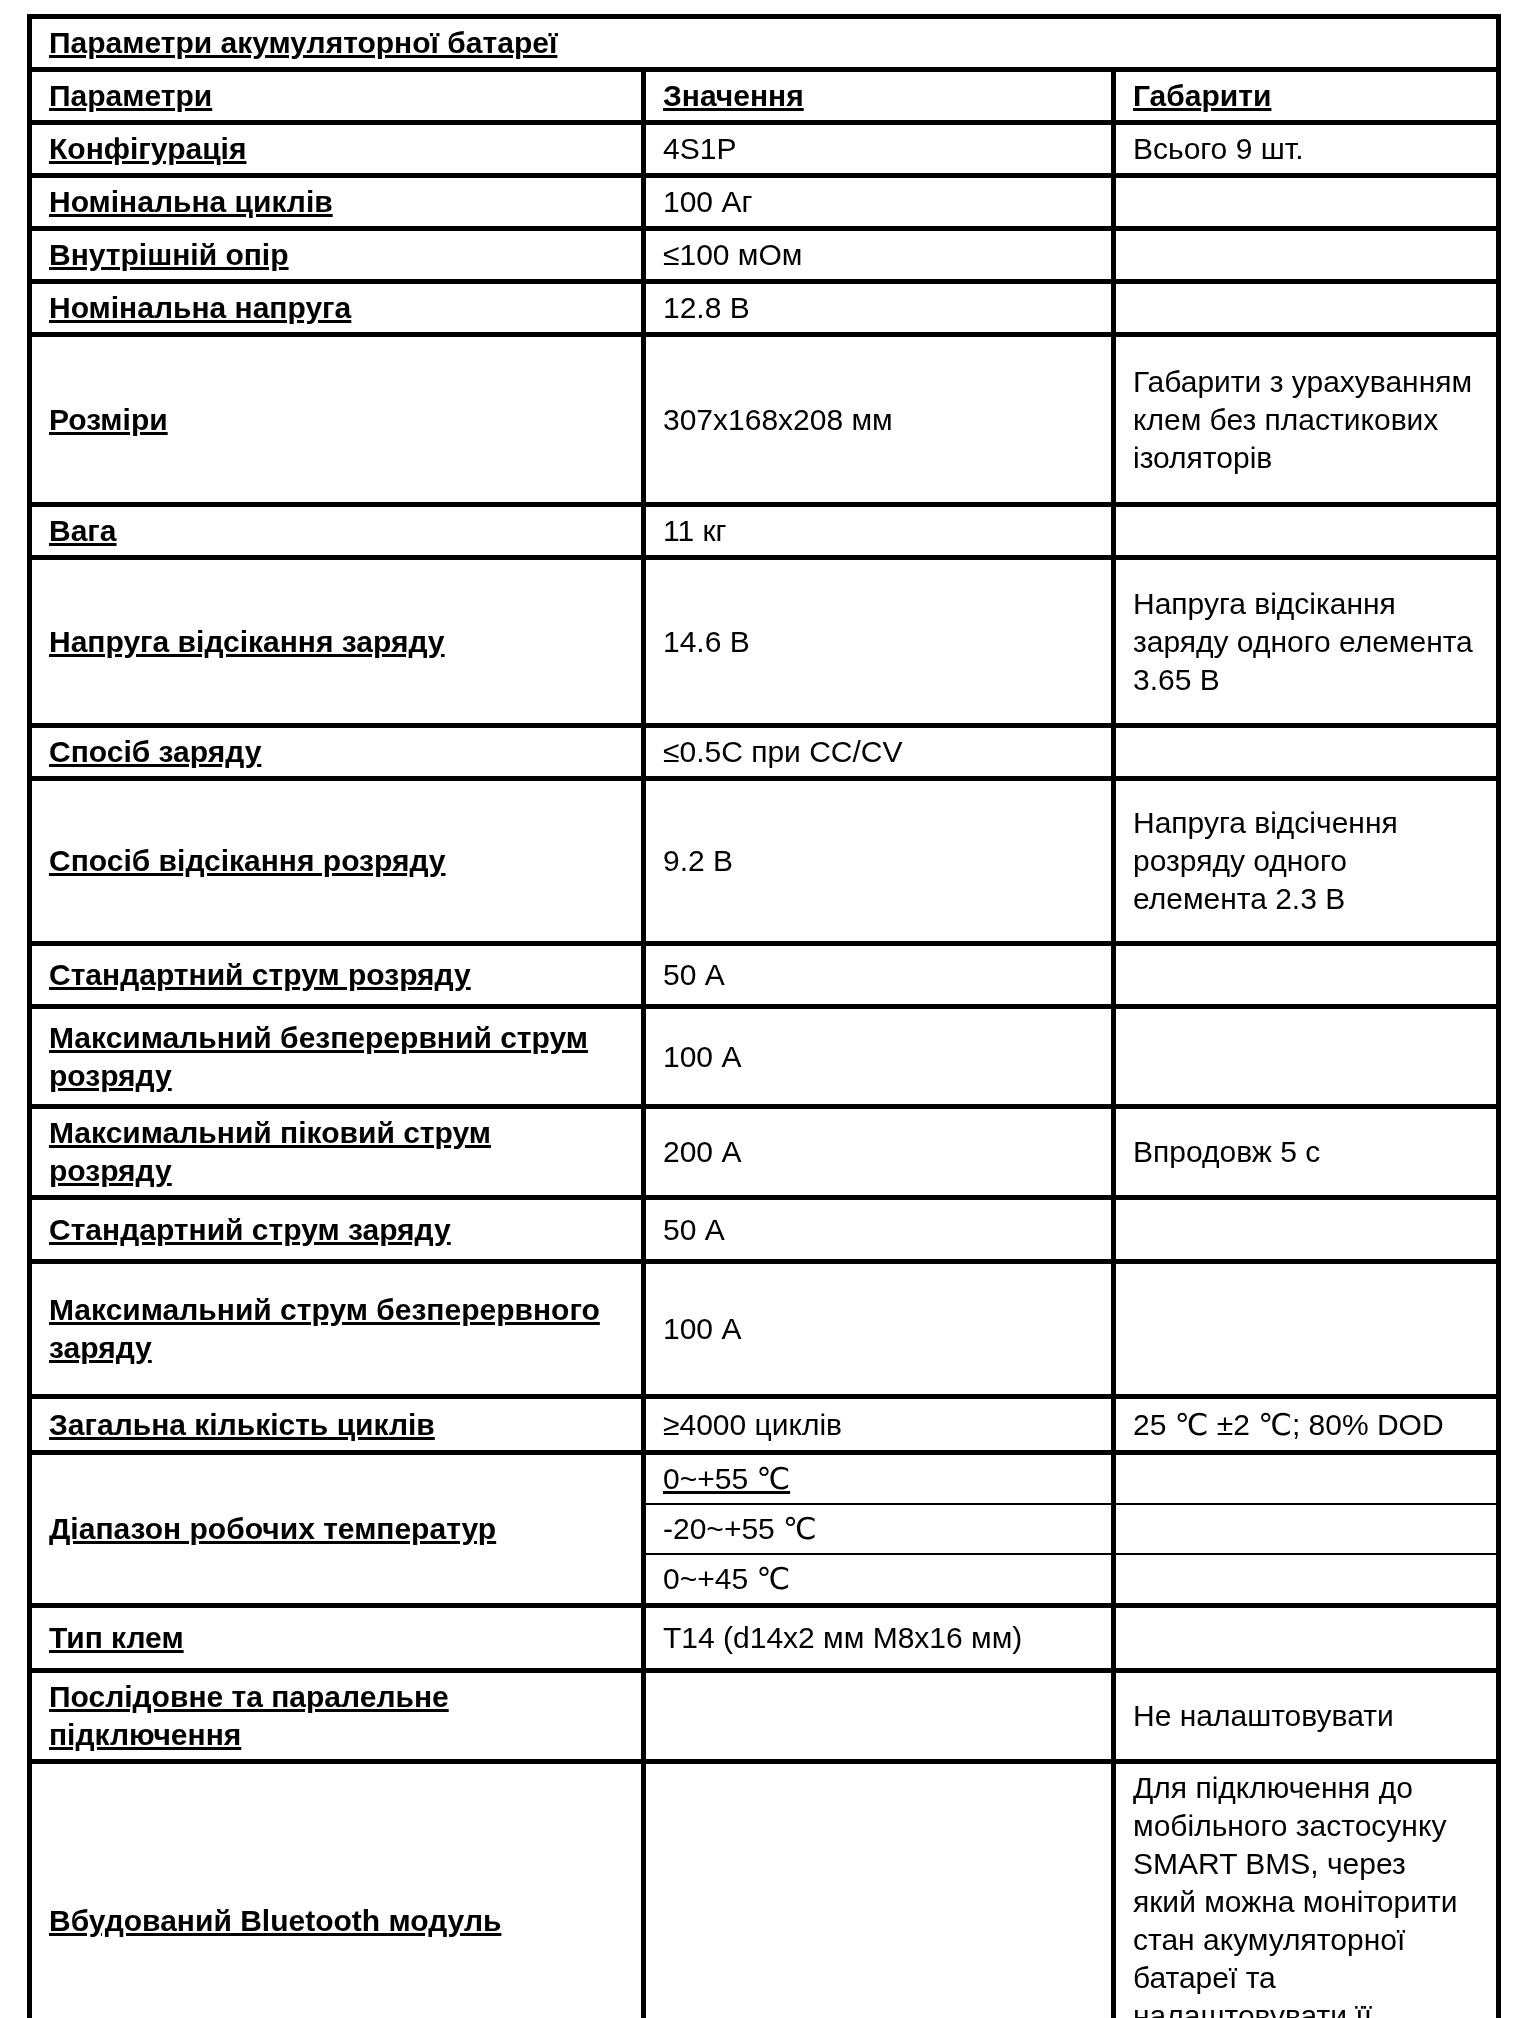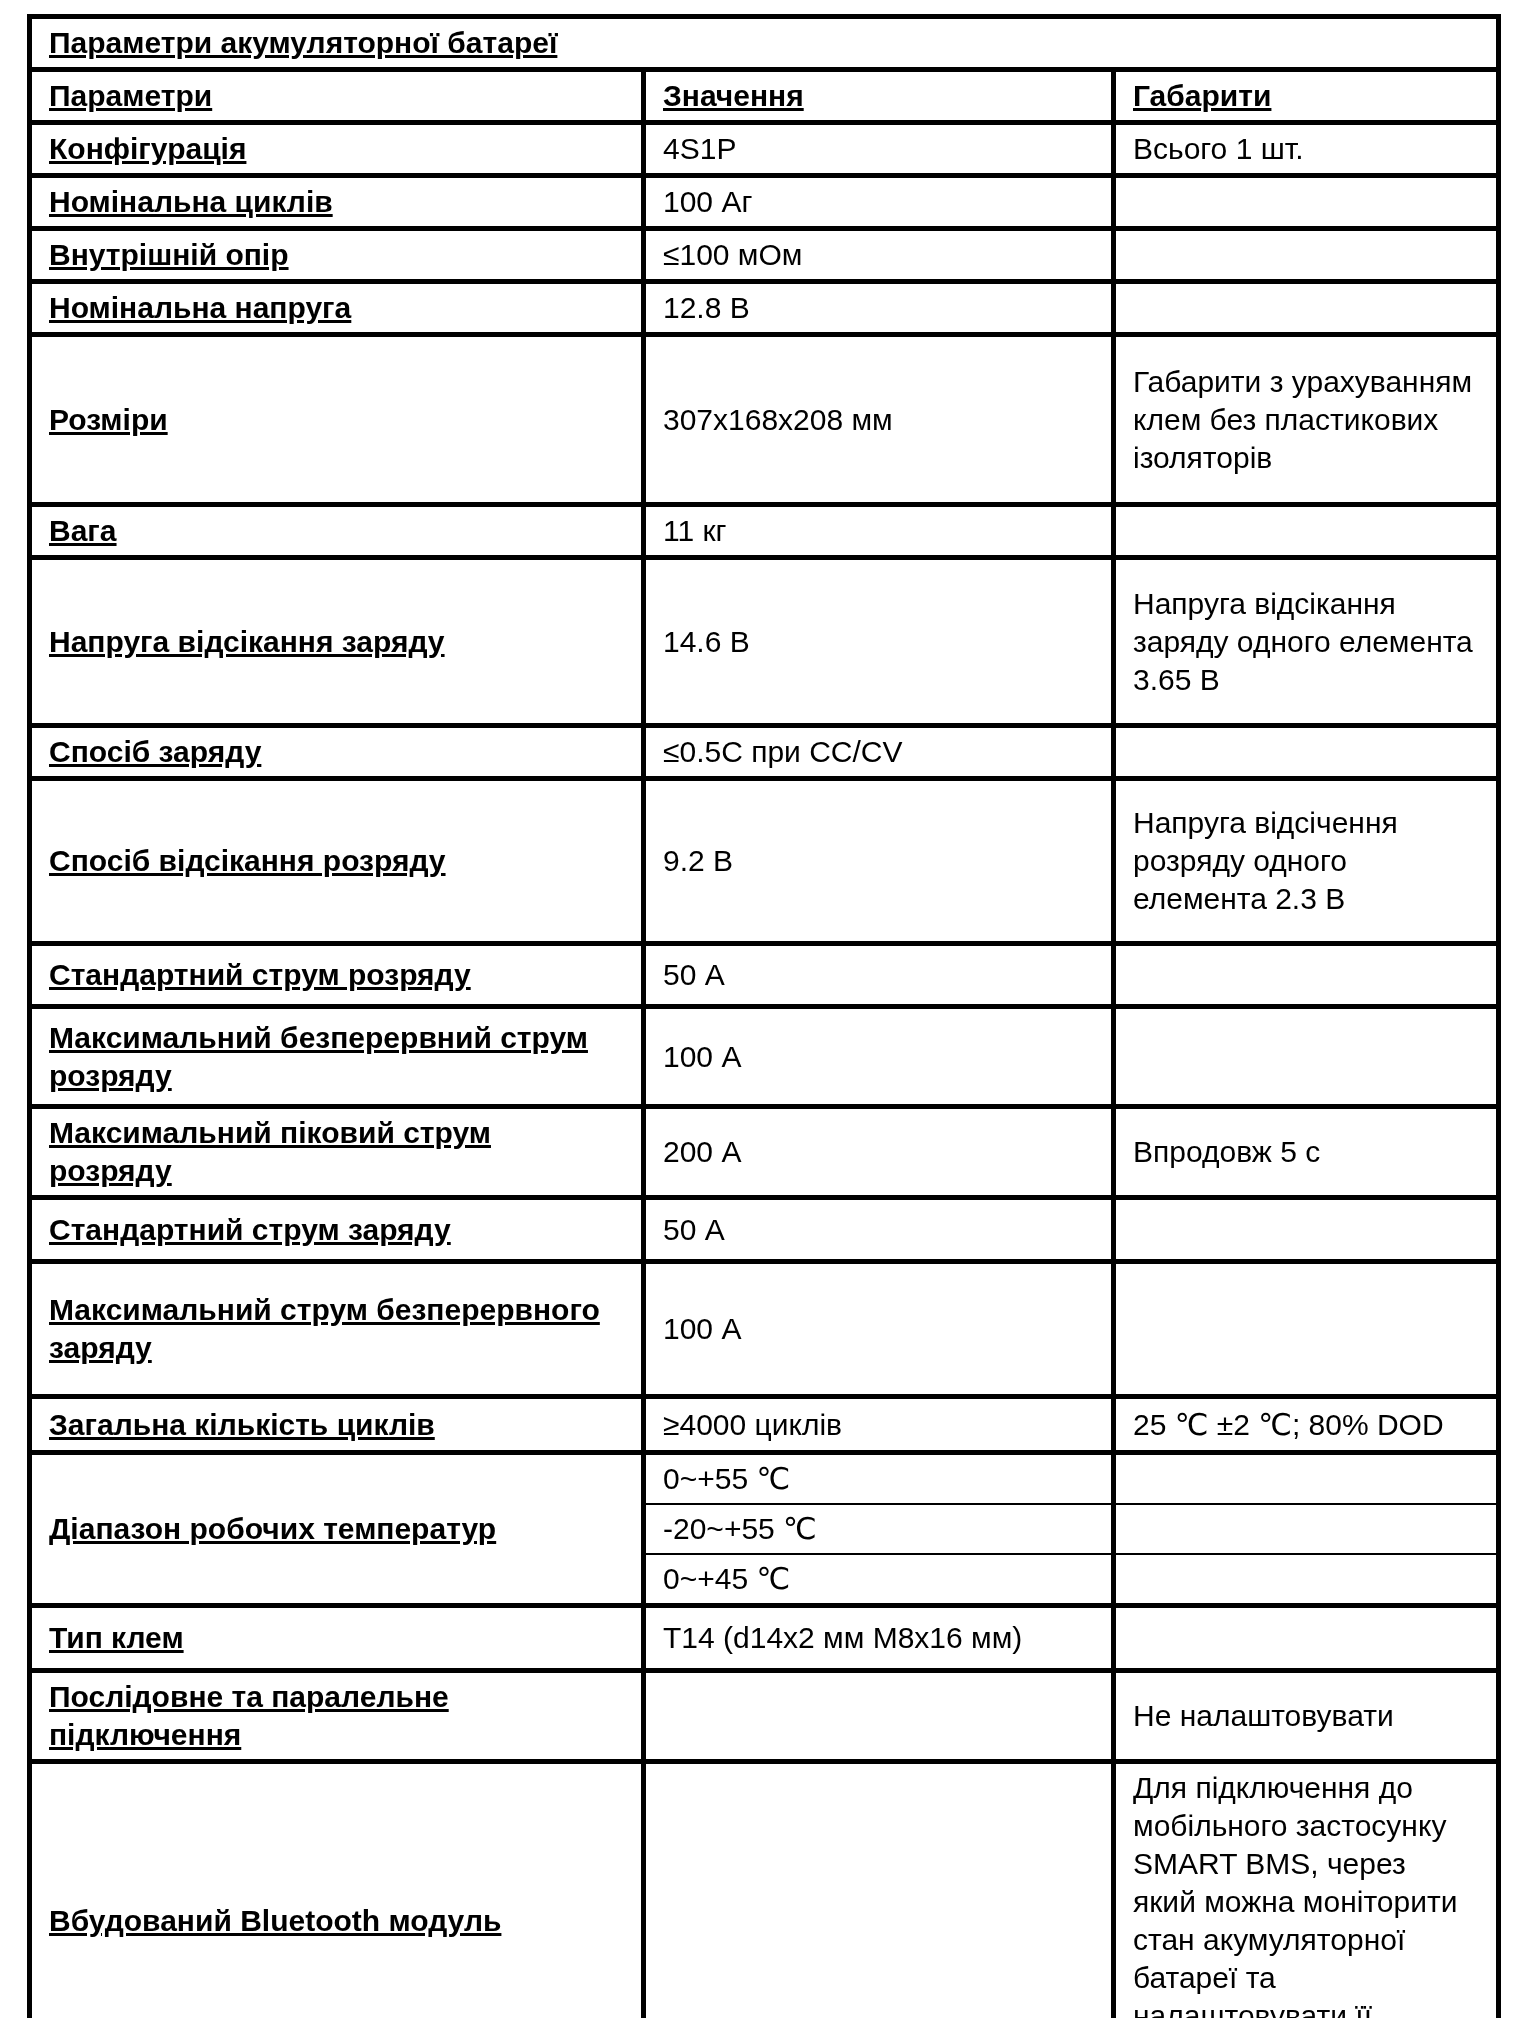--- a/index.html
+++ b/index.html
@@ -26,21 +26,21 @@
     vertical-align: middle;
     text-align: left;
     font-size: 30px;
     line-height: 38px;
     padding: 5px 22px 5px 17px;
     font-weight: normal;
     word-wrap: break-word;
   }
   .b { font-weight: bold; text-decoration: underline; }
   
-  td.thin-b  { border-bottom-width: 2px; }
+  td.thin-b  { border-bottom-width: 2px; text-decoration: underline; }
   td.thin-tb { border-top-width: 2px; border-bottom-width: 2px; }
   td.thin-t  { border-top-width: 2px; }
 </style>
 </head>
 <body>
 
 <table class="spec">
   <colgroup>
       <col class="c1">
       <col class="c2">
@@ -54,21 +54,21 @@
 
     <tr style="height:52px">
       <th class="b">Параметри</th>
       <th class="b">Значення</th>
       <th class="b">Габарити</th>
     </tr>
 
     <tr style="height:50px">
       <td class="b">Конфігурація</td>
       <td>4S1P</td>
-      <td>Всього 1 шт.</td>
+      <td>Всього 9 шт.</td>
     </tr>
 
     <tr style="height:52px">
       <td class="b">Номінальна циклів</td>
       <td>100 Аг</td>
       <td></td>
     </tr>
 
     <tr style="height:52px">
       <td class="b">Внутрішній опір</td>

